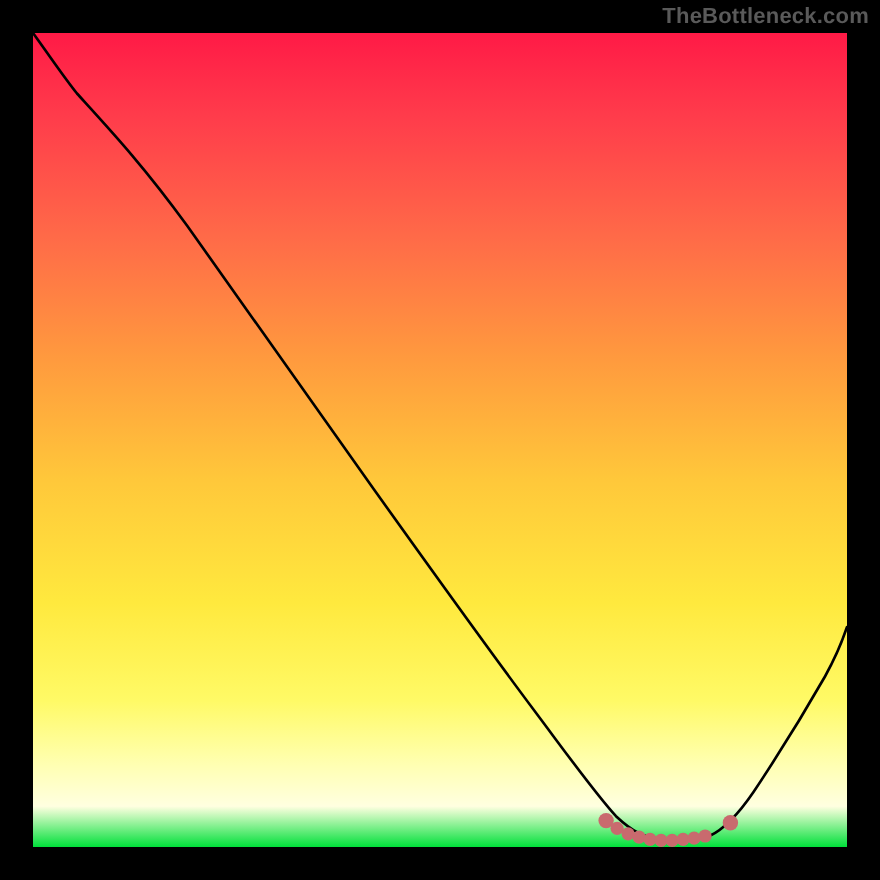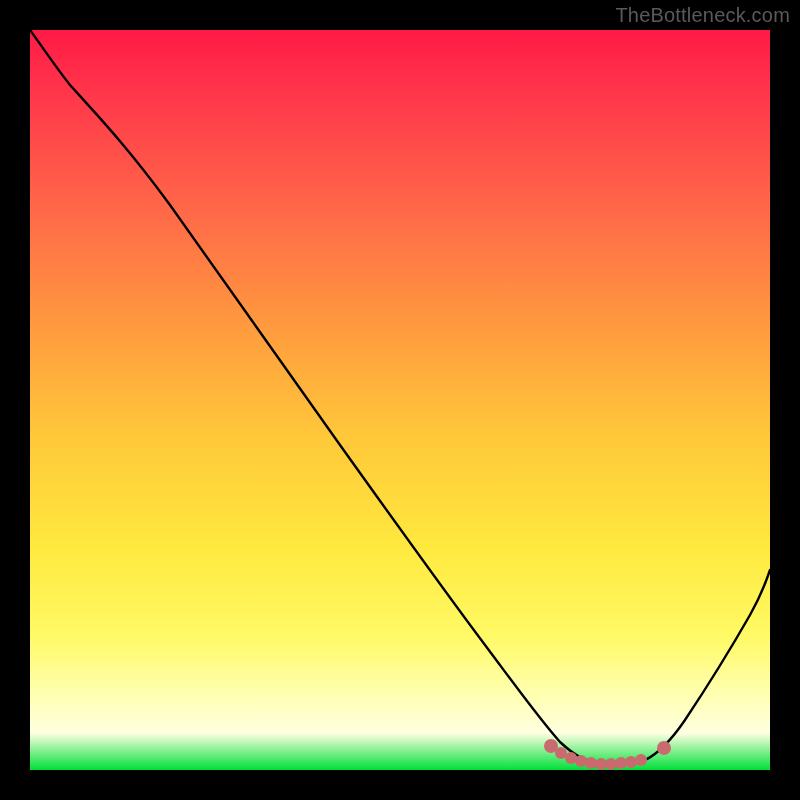--- a/index.html
+++ b/index.html
@@ -5,21 +5,21 @@
   * { margin: 0; padding: 0; box-sizing: border-box; }
   html, body { width: 800px; height: 800px; overflow: hidden; background: #000; }
   .wrap { position: relative; width: 800px; height: 800px; background: #000; }
 
   .attribution {
     position: absolute;
     top: 4px;
     right: 10px;
     font-family: Arial, Helvetica, sans-serif;
     font-size: 20px;
-    font-weight: 400;
+    font-weight: 700;
     color: #5a5a5a;
     letter-spacing: 0.2px;
   }
 
   .plot {
     position: absolute;
     left: 30px;
     top: 30px;
     width: 740px;
     height: 740px;

